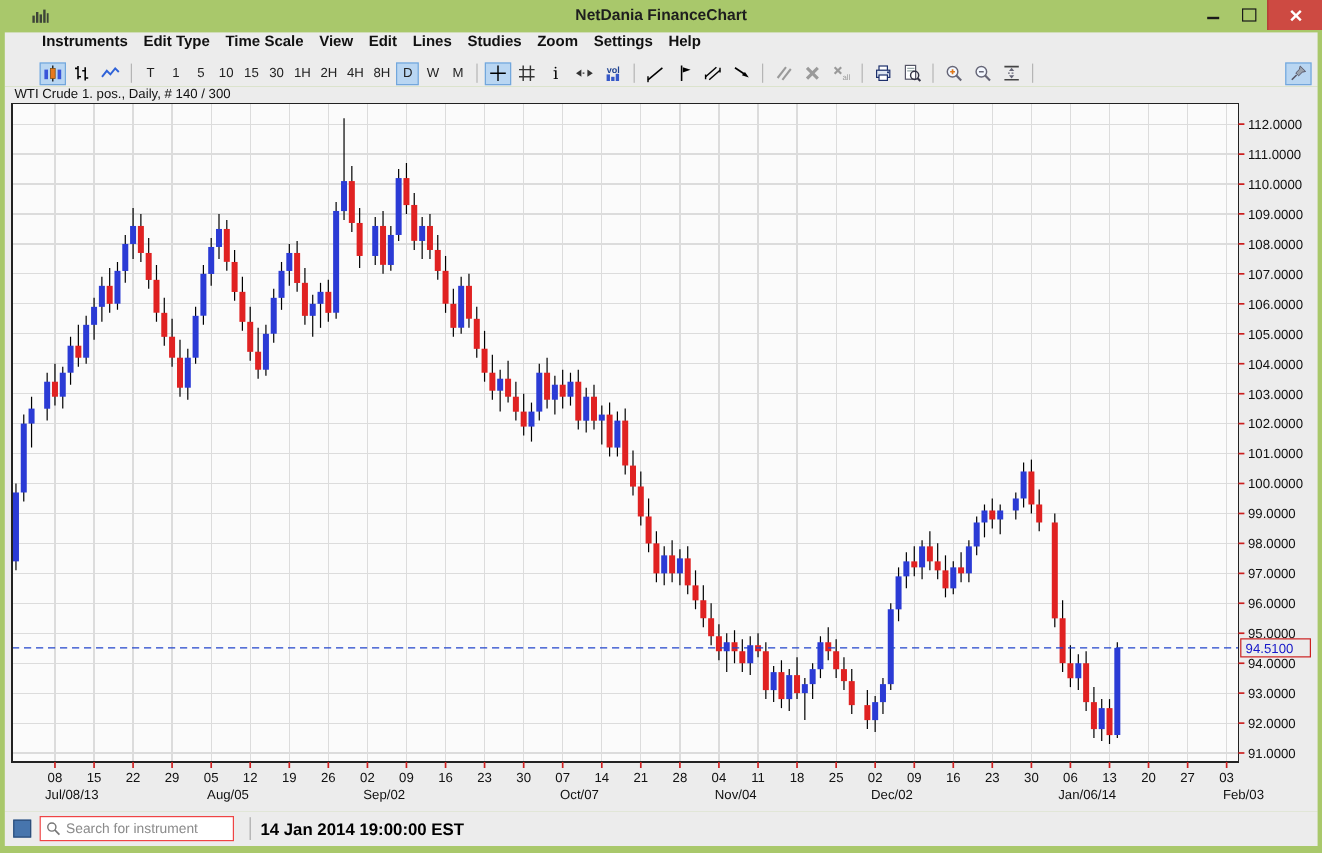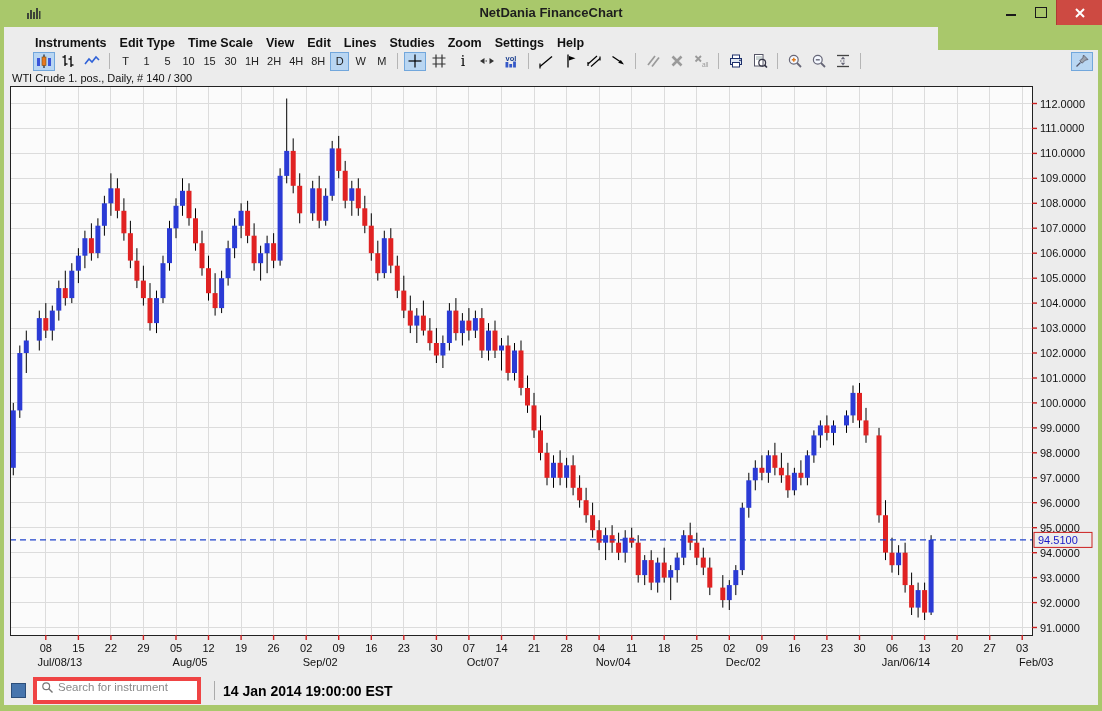--- a/index.html
+++ b/index.html
@@ -8,35 +8,35 @@
   
   .titlebar{position:absolute;left:0;top:0;width:1102px;height:40px;background:#a9c86b;}
   .win-icon{position:absolute;left:26px;top:6px;width:15px;height:15px;}
   .title{position:absolute;left:0;top:0;width:100%;text-align:center;line-height:26px;font-size:13px;font-weight:bold;color:#1e1e1e;}
   .win-controls{position:absolute;right:0;top:0;height:25px;display:flex;align-items:stretch;}
   .wc{display:flex;align-items:center;justify-content:center;width:30px;cursor:default;}
   .wc.min i{display:block;width:10px;height:2px;background:#1a1a1a;margin-top:4px;}
   .wc.max i{display:block;width:10px;height:9px;border:1.5px solid #1a1a1a;background:transparent;}
   .wc.close{width:45px;background:#cd4a42;border-left:1px solid #b03a34;}
   
-  .menubar{position:absolute;left:4px;top:27px;width:934px;height:23px;background:#ececec;display:flex;align-items:flex-end;padding-left:31px;box-sizing:border-box;gap:13px;}
+  .menubar{position:absolute;left:4px;top:27px;width:1094px;height:23px;background:#ececec;display:flex;align-items:flex-start;padding-left:31px;box-sizing:border-box;gap:13px;}
   .menu-item{font-size:12.5px;font-weight:bold;color:#111;white-space:nowrap;cursor:default;}
   .toolbar{position:absolute;left:4px;top:50px;width:1094px;height:22px;background:#ececec;display:flex;align-items:center;padding-left:28px;box-sizing:border-box;}
   .tb-btn{height:19px;min-width:19px;display:flex;align-items:center;justify-content:center;border:1px solid transparent;box-sizing:border-box;font-size:11px;color:#222;padding:0 2px;margin:0 1px;background:transparent;}
   .tb-btn.selected{background:#b9d6f2;border:1px solid #72a7dc;}
   .tb-btn svg{display:block;}
   .tb-sep{width:1px;height:16px;background:#b5b5b5;margin:0 5px;}
   .tb-pin{margin-left:auto;margin-right:5px;}
   
   .chartarea{position:absolute;left:4px;top:72px;width:1094px;height:604px;background:#ececec;}
   .chartarea svg text{font-family:"Liberation Sans",sans-serif;}
   
   .statusbar{position:absolute;left:4px;top:676px;width:1094px;height:29px;background:#ececec;display:flex;align-items:center;padding-left:7px;box-sizing:border-box;}
   .blue-sq{width:13px;height:13px;background:#4775ad;border:1px solid #2c4e7a;display:inline-block;}
-  .searchbox{width:152px;height:19px;background:#fff;border:4px solid #ef4444;margin-left:7px;display:flex;align-items:flex-start;padding:0 4px;gap:4px;box-sizing:content-box;}
+  .searchbox{width:152px;height:19px;background:#fff;border:1px solid #ef4444;margin-left:7px;display:flex;align-items:center;padding:0 4px;gap:4px;box-sizing:content-box;}
   .searchbox .ph{font-size:11.5px;color:#8a8a8a;white-space:nowrap;}
   .sb-sep{width:1px;height:19px;background:#aaa;margin-left:13px;}
   .timestamp{font-size:14px;font-weight:bold;color:#000;margin-left:8px;}
   .frame-bottom{position:absolute;left:0;top:705px;width:1102px;height:6px;background:#a9c86b;}
 </style>
 </head>
 <body>
 
 <div class="window">
   <div class="titlebar">

